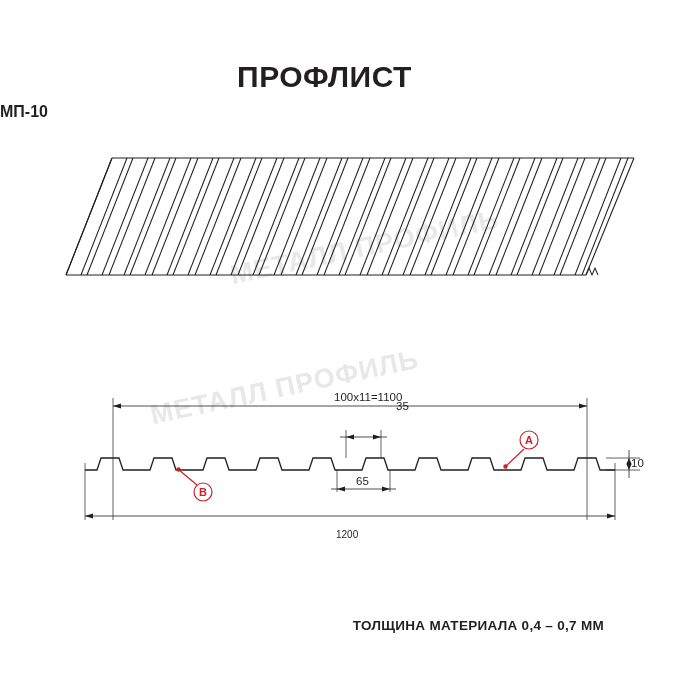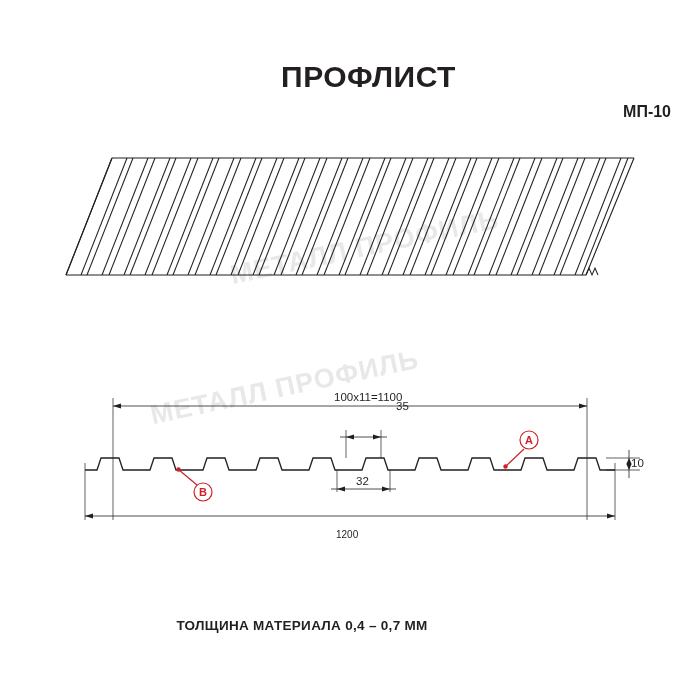--- a/index.html
+++ b/index.html
@@ -23,38 +23,37 @@
   .title {
     position: absolute;
     top: 60px;
     left: 0;
     width: 649px;
     text-align: center;
     font-size: 30px;
     font-weight: bold;
     letter-spacing: 0.5px;
     color: #231f20;
-    padding-left: 44px;
   }
   .subtitle {
     position: absolute;
     top: 103px;
     left: 0;
     width: 671px;
+    text-align: left;
+    font-size: 16px;
+    font-weight: bold;
+    color: #231f20;
+  }
+  .footer-note {
+    position: absolute;
+    top: 618px;
+    left: 0;
+    width: 604px;
     text-align: right;
-    font-size: 16px;
-    font-weight: bold;
-    color: #231f20;
-  }
-  .footer-note {
-    position: absolute;
-    top: 618px;
-    left: 0;
-    width: 604px;
-    text-align: center;
     font-size: 13.5px;
     font-weight: bold;
     letter-spacing: 0.3px;
     color: #231f20;
   }
   .svg-layer {
     position: absolute;
     top: 0;
     left: 0;
   }
@@ -262,21 +261,21 @@
 
       <circle cx="529" cy="440" r="9" fill="#ffffff" stroke="#cf2027" stroke-width="1.2"></circle>
       <circle cx="203" cy="492" r="9" fill="#ffffff" stroke="#cf2027" stroke-width="1.2"></circle>
     </g>
   </svg>
 
   <div class="dim-label" style="left:334px; top:391px;">100х11=1100</div>
 
   <div class="dim-label" style="left:396px; top:400px;">35</div>
 
-  <div class="dim-label" style="left:356px; top:475px;">32</div>
+  <div class="dim-label" style="left:356px; top:475px;">65</div>
 
   <div class="dim-label" style="left:631px; top:457px;text-align:right;">10</div>
 
   <div class="dim-label" style="left:336px; top:529px; font-size:10px;">1200</div>
 
   <div class="callout-letter" style="left:520px; top:431px;">A</div>
   <div class="callout-letter" style="left:194px; top:483px;">B</div>
 
   <div class="footer-note">ТОЛЩИНА МАТЕРИАЛА 0,4 – 0,7 ММ</div>
 

